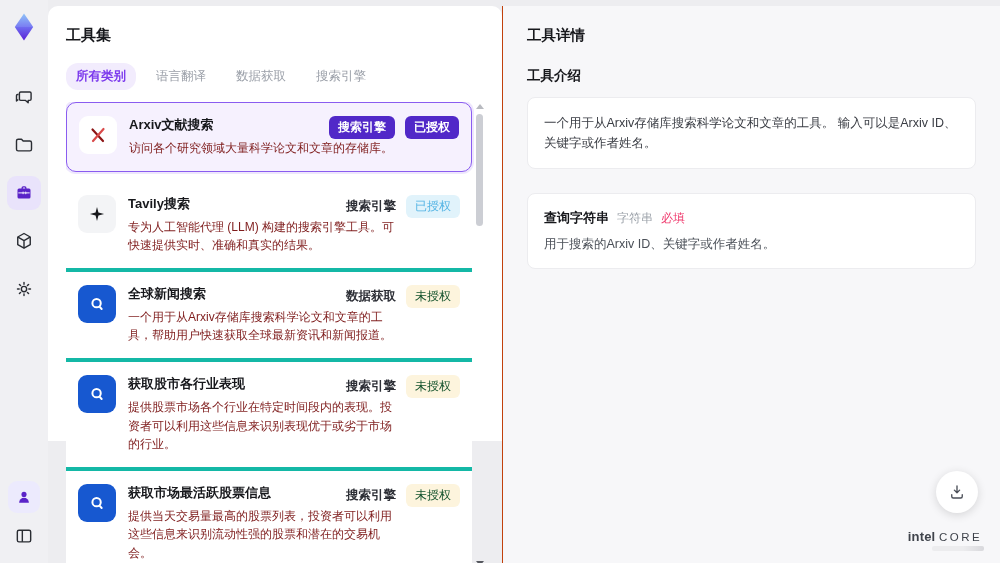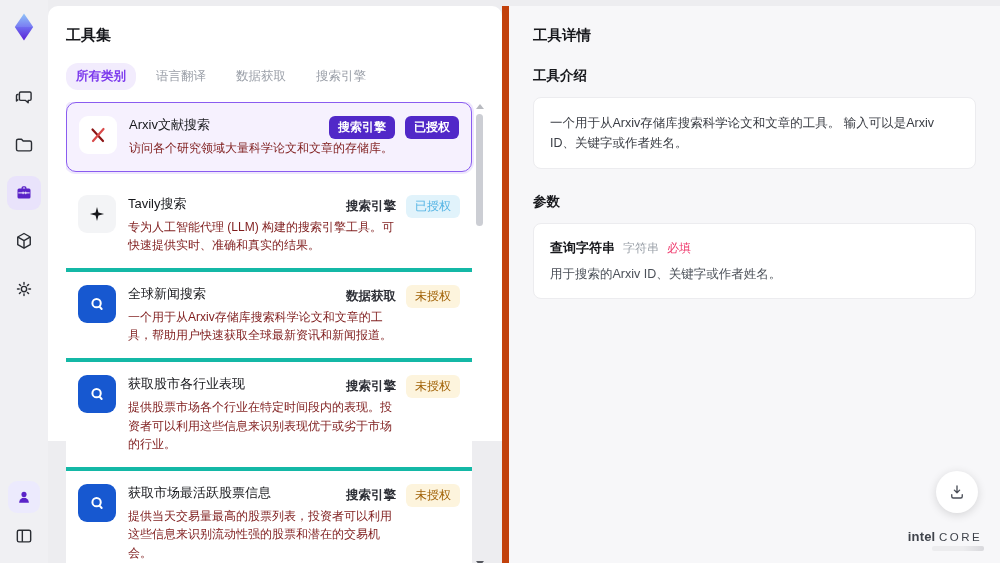--- a/index.html
+++ b/index.html
@@ -44,48 +44,48 @@
     border:1px solid #8a5cf0; box-shadow:0 0 0 2px rgba(138,92,240,.15);
     background:#f6f1fe; border-radius:10px; margin-bottom:10px;
   }
   .tool-icon {
     width:38px; height:38px; border-radius:9px; background:#f3f4f6; flex:none;
     display:flex; align-items:center; justify-content:center;
   }
   .tool-item.selected .tool-icon { background:#ffffff; }
   .tool-icon.blue { background:#1758d0; }
   .tool-text { flex:1; min-width:0; }
-  .tool-name { font-size:13px; font-weight:400; margin-bottom:5px; color:#17181c; }
+  .tool-name { font-size:13px; font-weight:700; margin-bottom:5px; color:#17181c; }
   .tool-desc { font-size:12px; color:#7f1d1d; line-height:1.55; max-width:272px; }
   .tool-meta { position:absolute; top:13px; right:12px; display:flex; gap:10px; align-items:center; }
   .cat-text { font-size:12.5px; color:#2d2f36; font-weight:600; white-space:nowrap; }
   .badge { font-size:12px; padding:3px 9px; border-radius:6px; white-space:nowrap; }
   .badge.purple { background:#5128c8; color:#ffffff; font-weight:600; }
   .badge.blue { background:#e1f3fb; color:#54b4e4; }
-  .badge.yellow { background:#fdf4dd; color:#a16207; }
+  .badge.yellow { background:#fdf4dd; color:#14532d; }
   
   .scrollbar { position:absolute; right:0px; top:2px; bottom:6px; width:9px; }
   .scrollbar .arrow-up {
     position:absolute; top:0; left:1px; width:0; height:0;
     border-left:4px solid transparent; border-right:4px solid transparent;
     border-bottom:5px solid #b8bac0;
   }
   .scrollbar .thumb {
     position:absolute; top:10px; left:1px; width:7px; height:112px;
     background:#ccced4; border-radius:4px;
   }
   .scrollbar .arrow-down {
     position:absolute; bottom:0; left:1px; width:0; height:0;
     border-left:4px solid transparent; border-right:4px solid transparent;
     border-top:5px solid #55585f;
   }
   
   .panel-right {
     position:absolute; left:502px; top:6px; right:0; height:557px;
-    background:#f7f7f9; border-left:7px solid #c2410c; padding:20px 24px;
+    background:#f7f7f9; border-left:1px solid #c2410c; padding:20px 24px;
   }
   .detail-title { font-size:14.5px; font-weight:700; margin-bottom:22px; }
   .section-heading { font-size:13.5px; font-weight:700; margin-bottom:12px; }
   .card {
     background:#ffffff; border:1px solid #ececef; border-radius:8px;
     padding:15px 16px; margin-bottom:24px;
   }
   .intro-text { font-size:12.5px; color:#3a3d44; line-height:1.6; }
   .param-head { display:flex; align-items:baseline; gap:8px; margin-bottom:9px; }
   .param-name { font-size:13px; font-weight:700; color:#17181c; }
@@ -281,21 +281,20 @@
 </div>
 
 <div class="panel-right">
   <div class="detail-title">工具详情</div>
 
   <div class="section-heading">工具介绍</div>
   <div class="card">
     <div class="intro-text">一个用于从Arxiv存储库搜索科学论文和文章的工具。 输入可以是Arxiv ID、关键字或作者姓名。</div>
   </div>
 
-  <div class="section-heading">参数</div>
   <div class="card">
     <div class="param-head">
       <span class="param-name">查询字符串</span>
       <span class="param-type">字符串</span>
       <span class="param-required">必填</span>
     </div>
     <div class="param-desc">用于搜索的Arxiv ID、关键字或作者姓名。</div>
   </div>
 </div>
 

